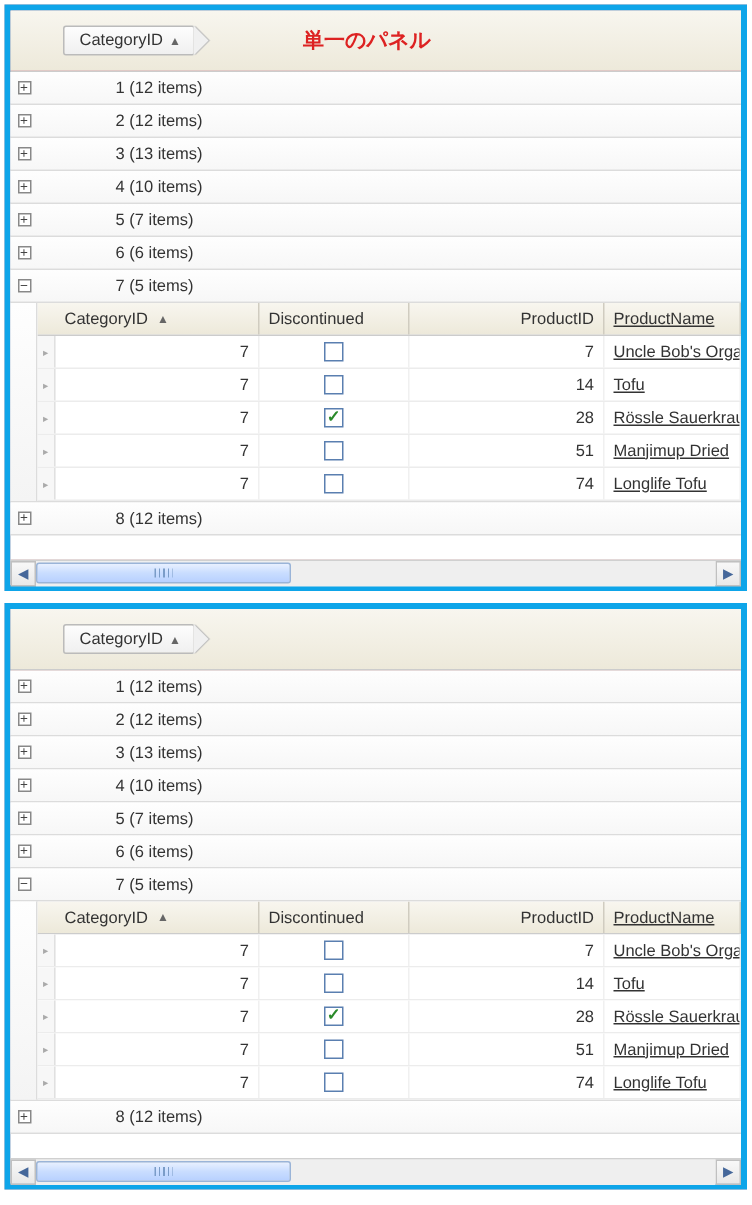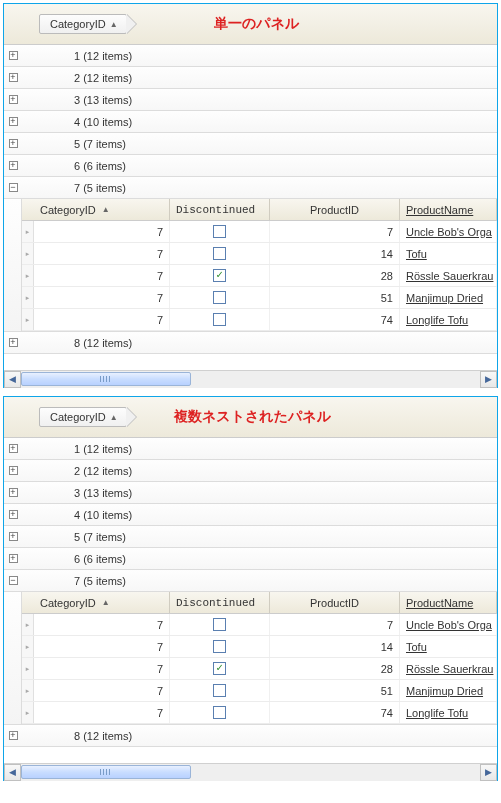--- a/index.html
+++ b/index.html
@@ -1,19 +1,19 @@
 <!DOCTYPE html>
 <html><head>
 <meta charset="utf-8">
 <style>
   * { box-sizing: border-box; margin: 0; padding: 0; }
   body { font-family: Tahoma, Arial, sans-serif; font-size: 11px; color: #333; background: #fff; width: 501px; }
   
   .grid-container {
-    border: 1px solid #0ea5e9;
+    border: 4px solid #0ea5e9;
     margin: 3px;
     background: #fca5a5;
     position: relative;
   }
   
   .group-panel {
     background: linear-gradient(to bottom, #f8f6ef 0%, #ede9da 100%);
     padding: 10px 35px;
     border-bottom: 1px solid #ccc;
     position: relative;
@@ -41,21 +41,21 @@
     filter: drop-shadow(1px 0 0 #bbb);
   }
   .group-badge .sort-icon {
     margin-left: 4px;
     font-size: 8px;
     color: #666;
   }
   
   .panel-title {
     position: absolute;
-    left: 210px;
+    left: 195px;
     top: 50%;
     transform: translateY(-50%);
     color: #d22;
     font-weight: bold;
     font-size: 14px;
     font-family: "MS Gothic", sans-serif;
   }
   
   .grid-body {
     background: #fff;
@@ -113,21 +113,21 @@
     height: 22px;
     align-items: stretch;
   }
   .header-cell {
     border-right: 1px solid #d0ccc0;
     padding: 0 6px;
     display: flex;
     align-items: center;
     font-weight: normal;
   }
-  .header-cell.right { justify-content: center; }
+  .header-cell.right { justify-content: flex-end; }
   .header-cell .sort-icon { margin-left: 6px; font-size: 8px; color: #666; }
   
   .data-row {
     display: flex;
     border-bottom: 1px solid #ececec;
     height: 22px;
     align-items: stretch;
     background: #fff;
   }
   .data-row .indicator {
@@ -146,21 +146,21 @@
     padding: 0 6px;
     display: flex;
     align-items: center;
     overflow: hidden;
     white-space: nowrap;
   }
   .data-cell.right { justify-content: flex-end; }
   .data-cell.center { justify-content: center; }
   
   .col-catid { width: 148px; }
-  .col-disc  { width: 100px; font-family: Liberation Mono, monospace; }
+  .col-disc  { width: 100px; }
   .col-pid   { width: 130px; }
   .col-pname { flex: 1; text-decoration: underline; }
   
   .checkbox {
     width: 13px; height: 13px;
     border: 1px solid #5a7fb0;
     background: #fff;
     display: flex;
     align-items: center;
     justify-content: center;
@@ -361,21 +361,20 @@
   </div>
 </div>
 
 <div class="grid-container" style="margin-top:8px">
 
   <div class="group-panel">
     <div class="group-badge">
       <span>CategoryID</span>
       <span class="sort-icon">▲</span>
     </div>
-    <div class="panel-title" style="left:170px">複数ネストされたパネル</div>
   </div>
 
   <div class="grid-body">
     <div class="group-row">
         <div class="expander">
           <div class="box">+</div>
         </div>
         <div class="group-text">1 (12 items)</div>
       </div>
     <div class="group-row">

